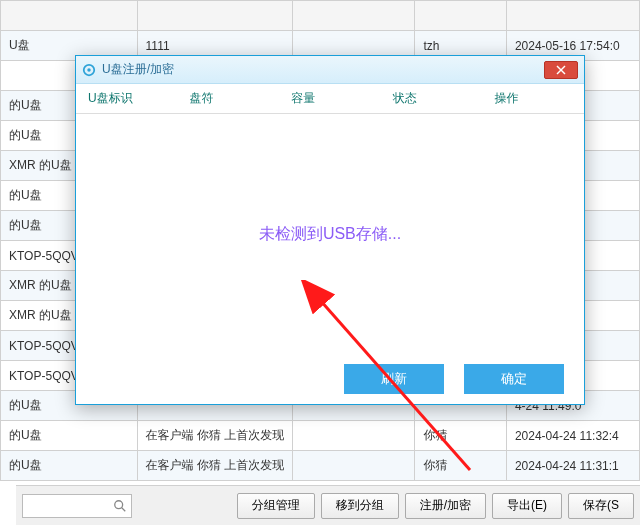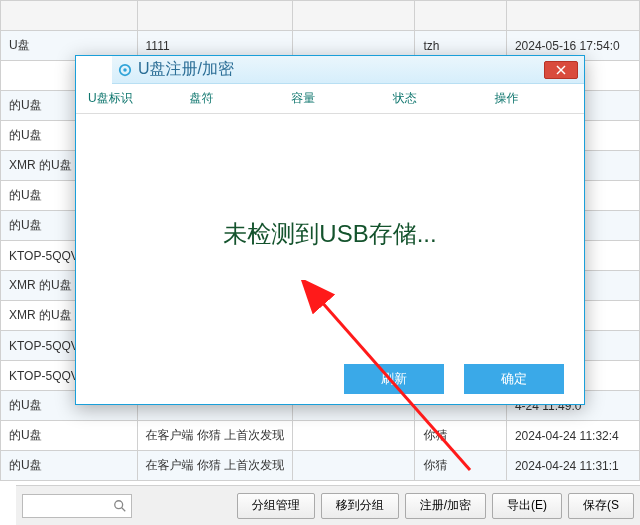--- a/index.html
+++ b/index.html
@@ -89,23 +89,22 @@
     flex-direction: column;
   }
   .dialog-title {
     height: 28px;
     background: linear-gradient(#eaf6fc,#d6eefb);
     border-bottom: 1px solid #b8dff3;
     display: flex;
     align-items: center;
     padding: 8px 6px;
     gap: 6px;
-    font-size: 16px;
+    font-size: 12px;
     color: #2b6e96;
-    margin-left: 36px;
   }
   .dialog-title .icon {
     width: 14px; height: 14px;
   }
   .dialog-title .close {
     margin-left: auto;
     width: 34px; height: 18px;
     background: #d94b3d;
     border: 1px solid #b63327;
     border-radius: 2px;
@@ -123,22 +122,22 @@
     flex: 1;
     padding: 0 12px;
     color: #0f766e;
     font-size: 12px;
   }
   .dialog-body {
     flex: 1;
     display: flex;
     align-items: center;
     justify-content: center;
-    color: #14532d;
-    font-size: 24px;
+    color: #8b5cf6;
+    font-size: 16px;
     position: relative;
   }
   .dialog-foot {
     height: 50px;
     display: flex;
     align-items: center;
     justify-content: flex-end;
     gap: 20px;
     padding: 0 20px;
   }

